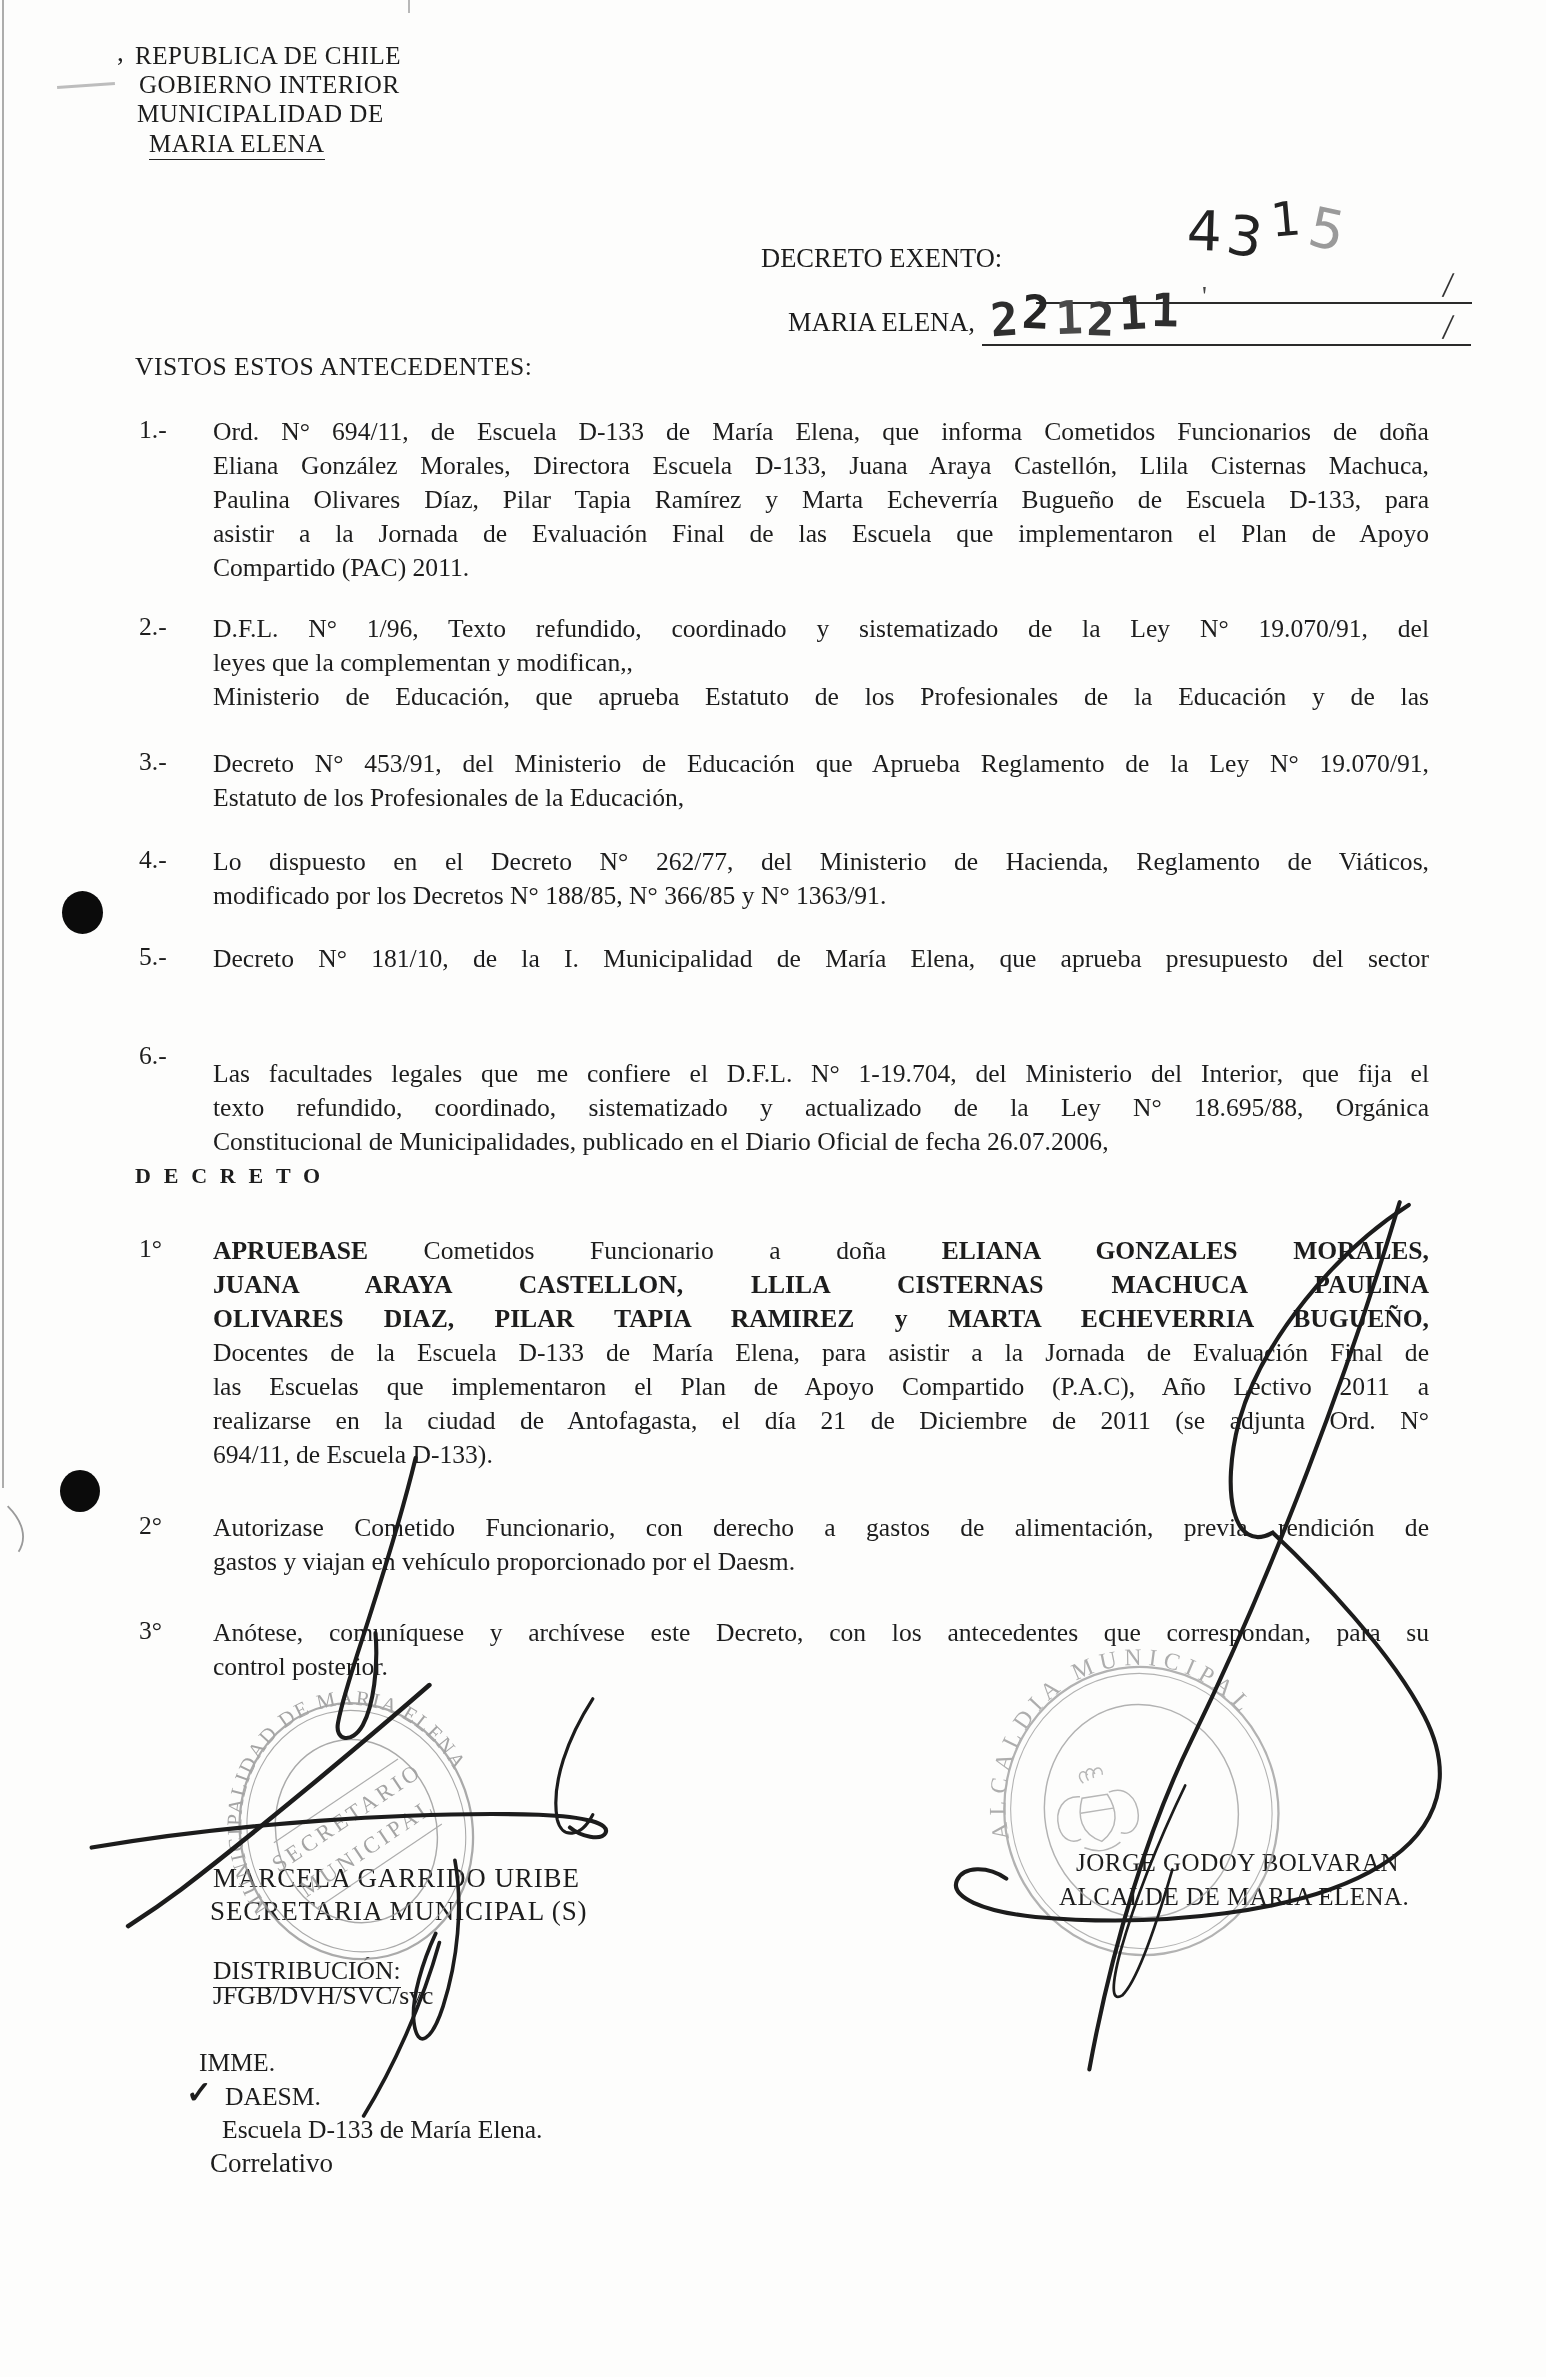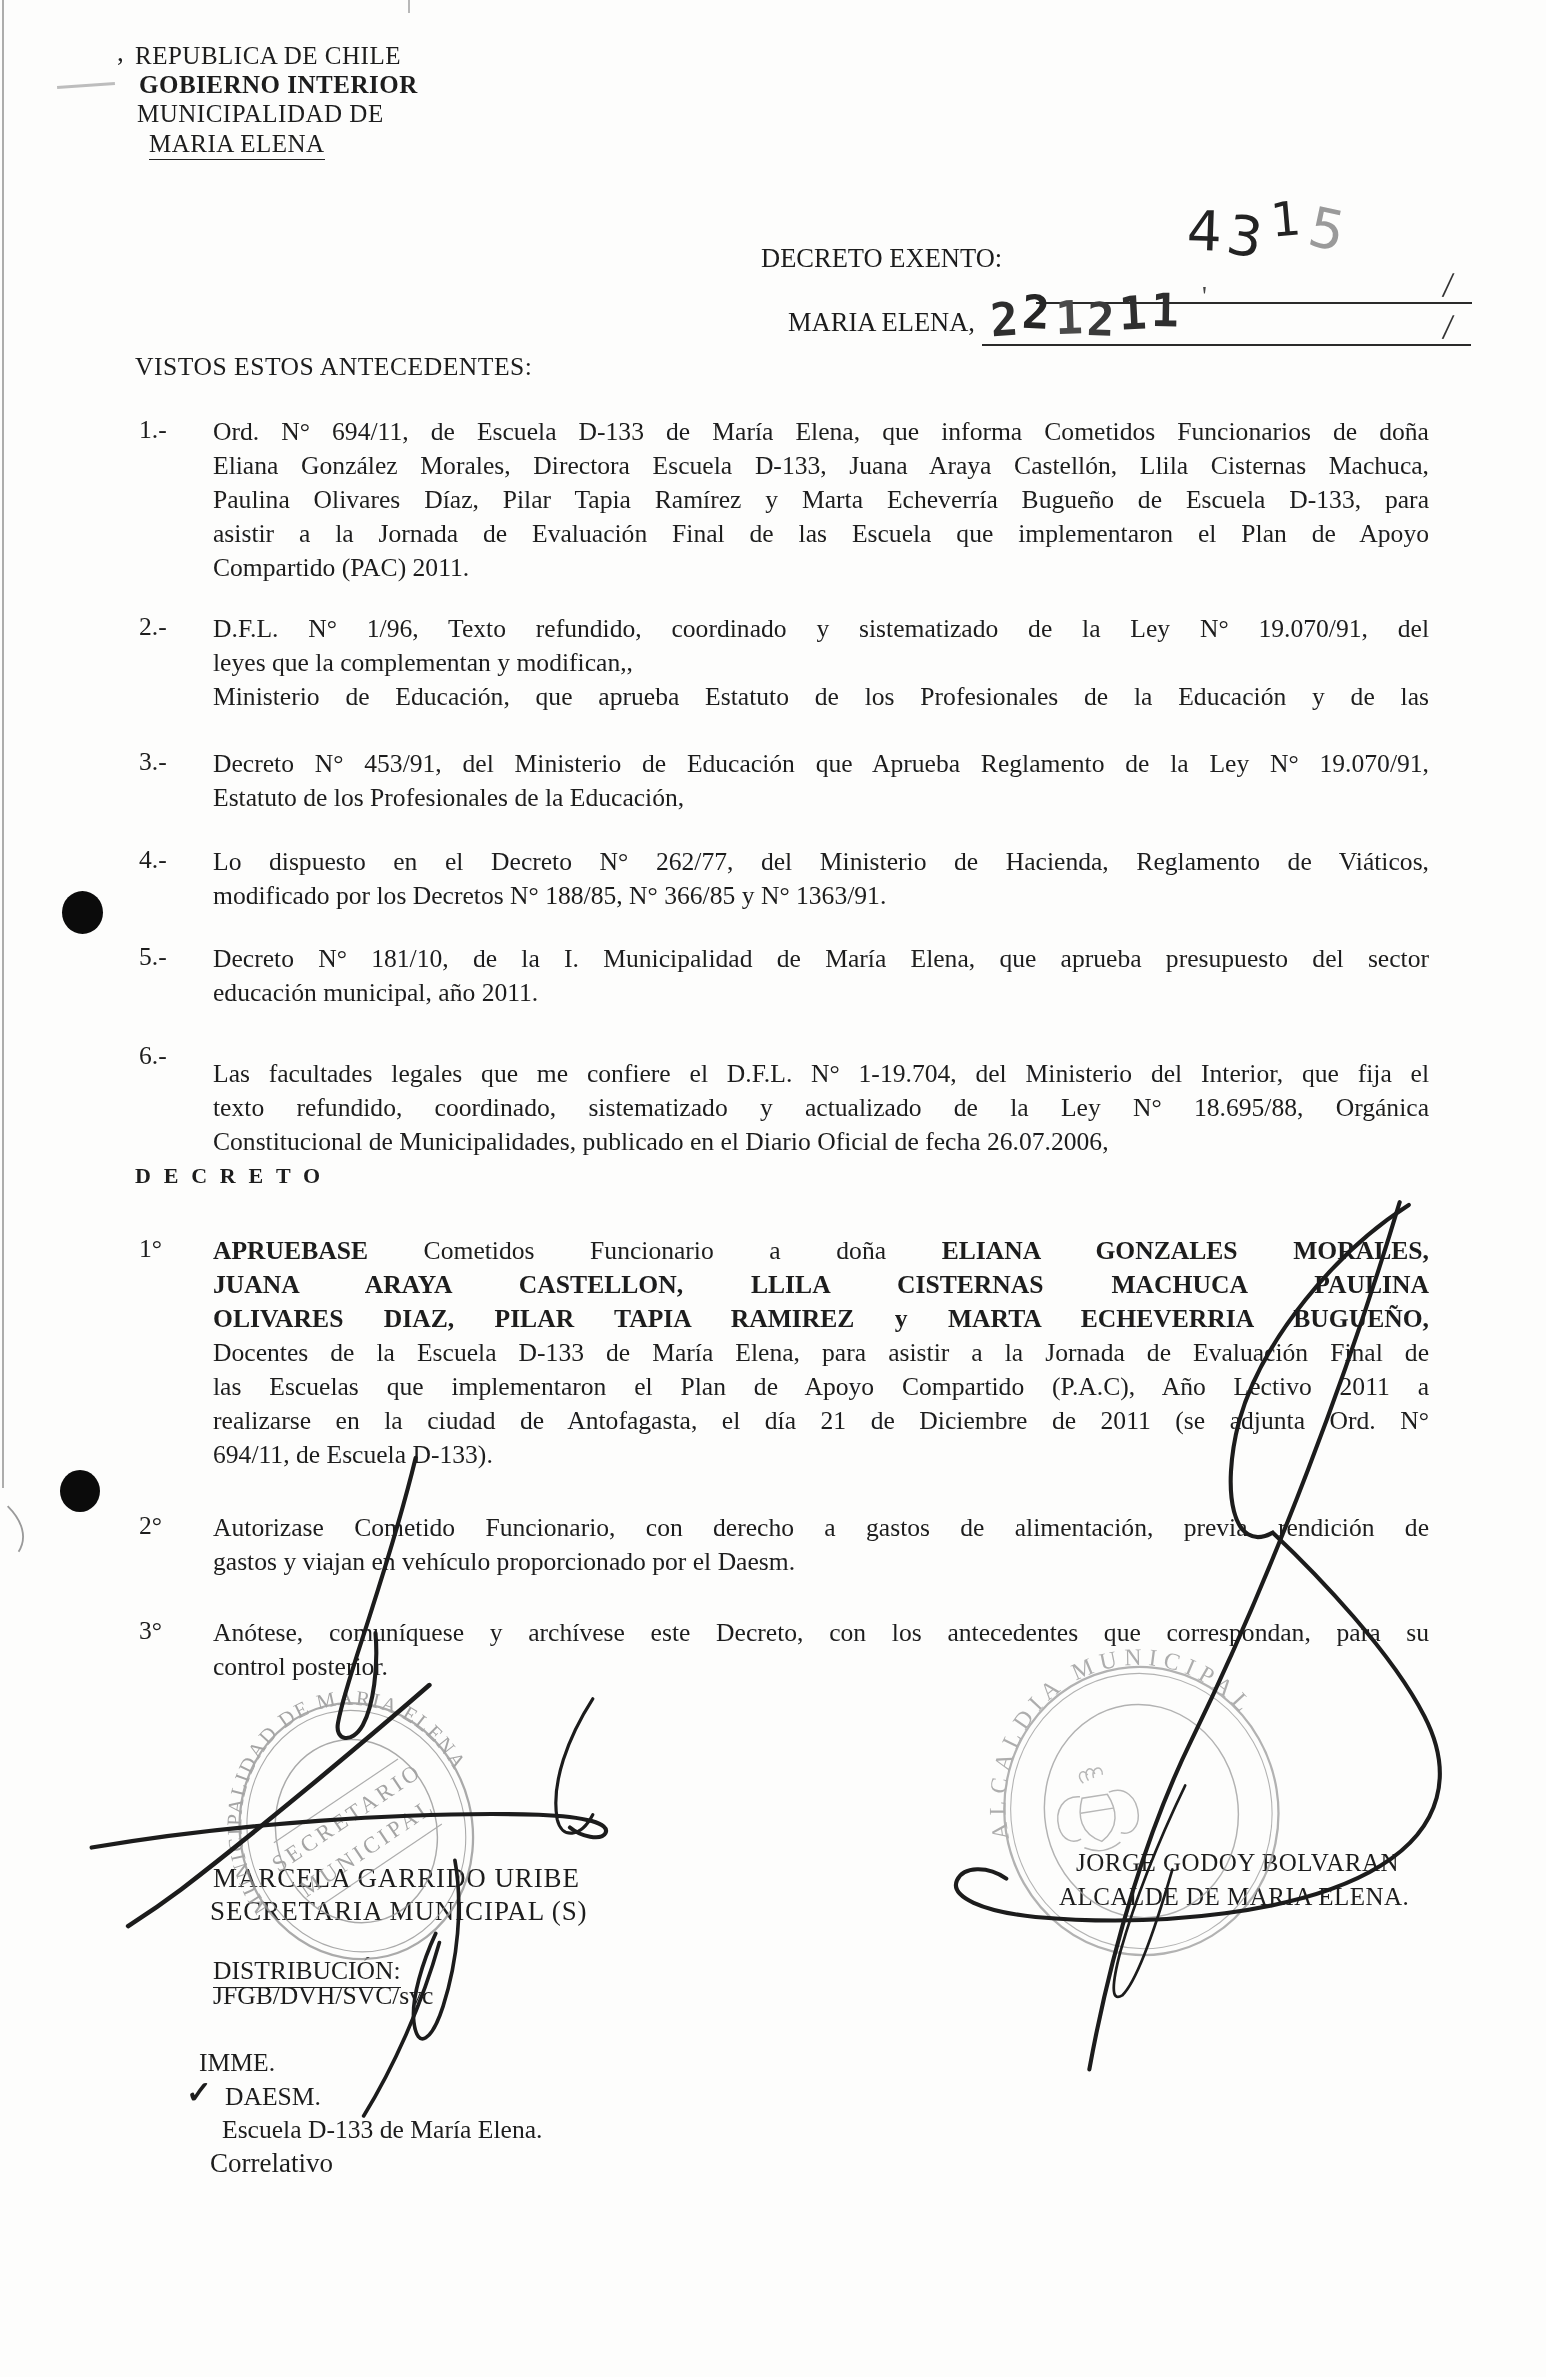--- a/index.html
+++ b/index.html
@@ -44,21 +44,21 @@
 <body>
 
 <div id="page">
 
   <div class="abs edge" style="left:1.8px;top:0;width:1.8px;height:1488px;opacity:.7;"></div>
   <div class="abs edge" style="left:408px;top:0;width:1.8px;height:12.8px;opacity:.6;"></div>
   <div class="abs" style="left:57px;top:84px;width:58px;height:2.7px;background:#bdbdbd;transform:rotate(-4deg);"></div>
 
   <div class="abs hdr" style="left:117px;top:37px;font-size:27px;">,</div>
   <div class="abs hdr" style="left:135px;top:42px;">REPUBLICA DE CHILE</div>
-  <div class="abs hdr" style="left:139px;top:71px;font-weight:bold;">GOBIERNO  INTERIOR</div>
+  <div class="abs hdr" style="left:139px;top:71px;">GOBIERNO  INTERIOR</div>
   <div class="abs hdr" style="left:137px;top:100px;">MUNICIPALIDAD DE</div>
   <div class="abs hdr u" style="left:149px;top:130px;">MARIA ELENA</div>
 
   <div class="abs" id="hw-number" style="left:1187px;top:199px;"><span class="d0">4</span><span class="d1">3</span><span class="d2">1</span><span class="d3">5</span></div>
   <div class="abs lbl" style="left:761px;top:243px;">DECRETO EXENTO:</div>
   <div class="abs rule" style="left:1036px;top:302px;width:436px;"></div>
   <div class="abs slash" style="left:1443px;top:263px;">/</div>
 
   <div class="abs lbl" style="left:788px;top:307px;">MARIA ELENA,</div>
   <div class="abs" id="date-stamp" style="left:990px;top:287px;"><span class="d0">2</span><span class="d1">2</span><span class="d2">1</span><span class="d3">2</span><span class="d4">1</span><span class="d5">1</span></div>
@@ -88,21 +88,20 @@
         <div class="line last">Estatuto de los Profesionales de la Educación,</div>
       </div>
       <div class="abs num" style="left: 139px; top: 845px;">4.-</div>
       <div class="abs txt" style="left: 213px; top: 845px;">
         <div class="line">Lo dispuesto en el Decreto N° 262/77, del Ministerio de Hacienda, Reglamento de Viáticos,</div>
         <div class="line last">modificado por los Decretos  N° 188/85,  N° 366/85 y N° 1363/91.</div>
       </div>
       <div class="abs num" style="left: 139px; top: 942px;">5.-</div>
       <div class="abs txt" style="left: 213px; top: 942px;">
         <div class="line">Decreto N° 181/10, de la I. Municipalidad de María Elena, que aprueba presupuesto del sector</div>
-        <div class="line last">educación municipal, año 2011.</div>
       </div>
       <div class="abs num" style="left: 139px; top: 1041px;">6.-</div>
       <div class="abs txt" style="left: 213px; top: 1041px; margin-top: 16px;">
         <div class="line">Las facultades legales que me confiere el D.F.L. N° 1-19.704, del Ministerio del Interior, que fija el</div>
         <div class="line">texto refundido, coordinado, sistematizado y actualizado de la Ley N° 18.695/88, Orgánica</div>
         <div class="line last">Constitucional de Municipalidades, publicado en el Diario Oficial de fecha 26.07.2006,</div>
       </div>
     </div>
 
   <div class="abs dtitle" style="left:135px;top:1163px;">DECRETO</div>

